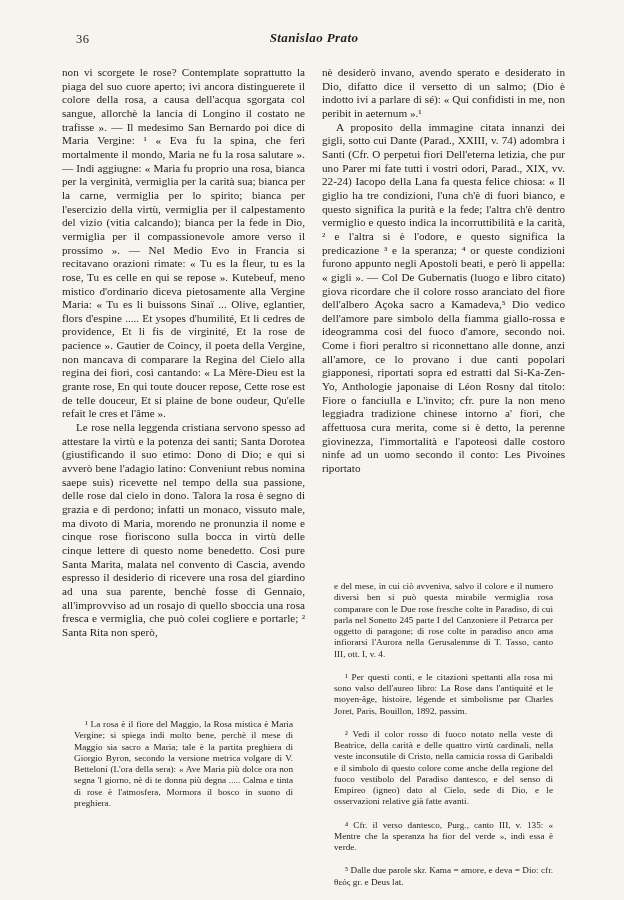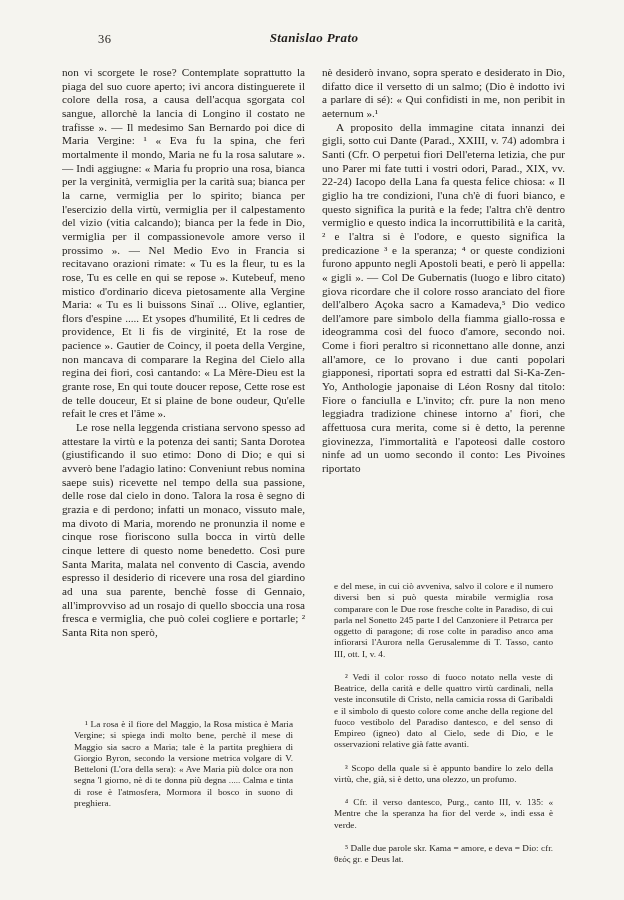--- a/index.html
+++ b/index.html
@@ -16,21 +16,21 @@
     box-sizing:border-box;
     padding:30px 58px 20px 62px;
   }
   .header{
     position:relative;
     height:22px;
     margin-bottom:14px;
     font-size:13px;
   }
   .page-num{
-    position:absolute;left:36px;top:2px;
+    position:absolute;left:14px;top:2px;
     font-size:12.5px;
     letter-spacing:.5px;
   }
   .running-title{
     display:block;text-align:center;
     font-style:italic;
     letter-spacing:.4px;
     font-weight:bold;
   }
   .columns{
@@ -87,26 +87,26 @@
         <p class="noindent">non vi scorgete le rose? Contemplate soprattutto la piaga del suo cuore aperto; ivi ancora distinguerete il colore della rosa, a causa dell'acqua sgorgata col sangue, allorchè la lancia di Longino il costato ne trafisse ». — Il medesimo San Bernardo poi dice di Maria Vergine: ¹ « Eva fu la spina, che ferì mortalmente il mondo, Maria ne fu la rosa salutare ». — Indi aggiugne: « Maria fu proprio una rosa, bianca per la verginità, vermiglia per la carità sua; bianca per la carne, vermiglia per lo spirito; bianca per l'esercizio della virtù, vermiglia per il calpestamento del vizio (vitia calcando); bianca per la fede in Dio, vermiglia per il compassionevole amore verso il prossimo ». — Nel Medio Evo in Francia si recitavano orazioni rimate: « Tu es la fleur, tu es la rose, Tu es celle en qui se repose ». Kutebeuf, meno mistico d'ordinario diceva pietosamente alla Vergine Maria: « Tu es li buissons Sinaï ... Olive, eglantier, flors d'espine ..... Et ysopes d'humilité, Et li cedres de providence, Et li fis de virginité, Et la rose de pacience ». Gautier de Coincy, il poeta della Vergine, non mancava di comparare la Regina del Cielo alla regina dei fiori, così cantando: « La Mère-Dieu est la grante rose, En qui toute doucer repose, Cette rose est de telle douceur, Et si plaine de bone oudeur, Qu'elle refait le cres et l'âme ».</p>
         <p class="indent">Le rose nella leggenda cristiana servono spesso ad attestare la virtù e la potenza dei santi; Santa Dorotea (giustificando il suo etimo: Dono di Dio; e qui si avverò bene l'adagio latino: Conveniunt rebus nomina saepe suis) ricevette nel tempo della sua passione, delle rose dal cielo in dono. Talora la rosa è segno di grazia e di perdono; infatti un monaco, vissuto male, ma divoto di Maria, morendo ne pronunzia il nome e cinque rose fioriscono sulla bocca in virtù delle cinque lettere di questo nome benedetto. Così pure Santa Marita, malata nel convento di Cascia, avendo espresso il desiderio di ricevere una rosa del giardino ad una sua parente, benchè fosse di Gennaio, all'improvviso ad un rosajo di quello sboccia una rosa fresca e vermiglia, che può colei cogliere e portarle; ² Santa Rita non sperò,</p>
       </div>
       <div class="footnotes">
         <p class="indent">¹ La rosa è il fiore del Maggio, la Rosa mistica è Maria Vergine; si spiega indi molto bene, perchè il mese di Maggio sia sacro a Maria; tale è la partita preghiera di Giorgio Byron, secondo la versione metrica volgare di V. Betteloni (L'ora della sera): « Ave Maria più dolce ora non segna 'l giorno, nè di te donna più degna ..... Calma e tinta di rose è l'atmosfera, Mormora il bosco in suono di preghiera.</p>
       </div>
     </div>
 
     <div class="col col-right">
       <div class="main-text">
-        <p class="noindent">nè desiderò invano, sopra sperato e desiderato in Dio, difatto dice il versetto di un salmo; (Dio è indotto ivi a parlare di sé): « Qui confidisti in me, non peribit in aeternum ».¹</p>
+        <p class="noindent">nè desiderò invano, avendo sperato e desiderato in Dio, difatto dice il versetto di un salmo; (Dio è indotto ivi a parlare di sé): « Qui confidisti in me, non peribit in aeternum ».¹</p>
         <p class="indent">A proposito della immagine citata innanzi dei gigli, sotto cui Dante (Parad., XXIII, v. 74) adombra i Santi (Cfr. O perpetui fiori Dell'eterna letizia, che pur uno Parer mi fate tutti i vostri odori, Parad., XIX, vv. 22-24) Iacopo della Lana fa questa felice chiosa: « Il giglio ha tre condizioni, l'una ch'è di fuori bianco, e questo significa la purità e la fede; l'altra ch'è dentro vermiglio e questo indica la incorruttibilità e la carità, ² e l'altra si è l'odore, e questo significa la predicazione ³ e la speranza; ⁴ or queste condizioni furono appunto negli Apostoli beati, e però li appella: « gigli ». — Col De Gubernatis (luogo e libro citato) giova ricordare che il colore rosso aranciato del fiore dell'albero Açoka sacro a Kamadeva,⁵ Dio vedico dell'amore pare simbolo della fiamma giallo-rossa e ideogramma così del fuoco d'amore, secondo noi. Come i fiori peraltro si riconnettano alle donne, anzi all'amore, ce lo provano i due canti popolari giapponesi, riportati sopra ed estratti dal Si-Ka-Zen-Yo, Anthologie japonaise di Léon Rosny dal titolo: Fiore o fanciulla e L'invito; cfr. pure la non meno leggiadra tradizione chinese intorno a' fiori, che affettuosa cura merita, come si è detto, la perenne giovinezza, l'immortalità e l'apoteosi dalle costoro ninfe ad un uomo secondo il conto: Les Pivoines riportato</p>
       </div>
       <div class="footnotes">
         <p class="noindent">e del mese, in cui ciò avveniva, salvo il colore e il numero diversi ben si può questa mirabile vermiglia rosa comparare con le Due rose fresche colte in Paradiso, di cui parla nel Sonetto 245 parte I del Canzoniere il Petrarca per oggetto di paragone; di rose colte in paradiso anco ama infiorarsi l'Aurora nella Gerusalemme di T. Tasso, canto III, ott. I, v. 4.</p>
+        <p class="indent">¹ Per questi conti, e le citazioni spettanti alla rosa mi sono valso dell'aureo libro: La Rose dans l'antiquité et le moyen-âge, histoire, légende et simbolisme par Charles Joret, Paris, Bouillon, 1892, passim.</p>
         <p class="indent">² Vedi il color rosso di fuoco notato nella veste di Beatrice, della carità e delle quattro virtù cardinali, nella veste inconsutile di Cristo, nella camicia rossa di Garibaldi e il simbolo di questo colore come anche della regione del fuoco vestibolo del Paradiso dantesco, e del senso di Empireo (igneo) dato al Cielo, sede di Dio, e le osservazioni relative già fatte avanti.</p>
-        <p class="indent">³ Scopo della quale si è appunto bandire lo zelo della virtù, che, già, si è detto, una olezzo, un profumo.</p>
         <p class="indent">⁴ Cfr. il verso dantesco, Purg., canto III, v. 135: « Mentre che la speranza ha fior del verde », indi essa è verde.</p>
         <p class="indent">⁵ Dalle due parole skr. Kama = amore, e deva = Dio: cfr. θεός gr. e Deus lat.</p>
       </div>
     </div>
 
   </div>
 </div>
 
 </body></html>

